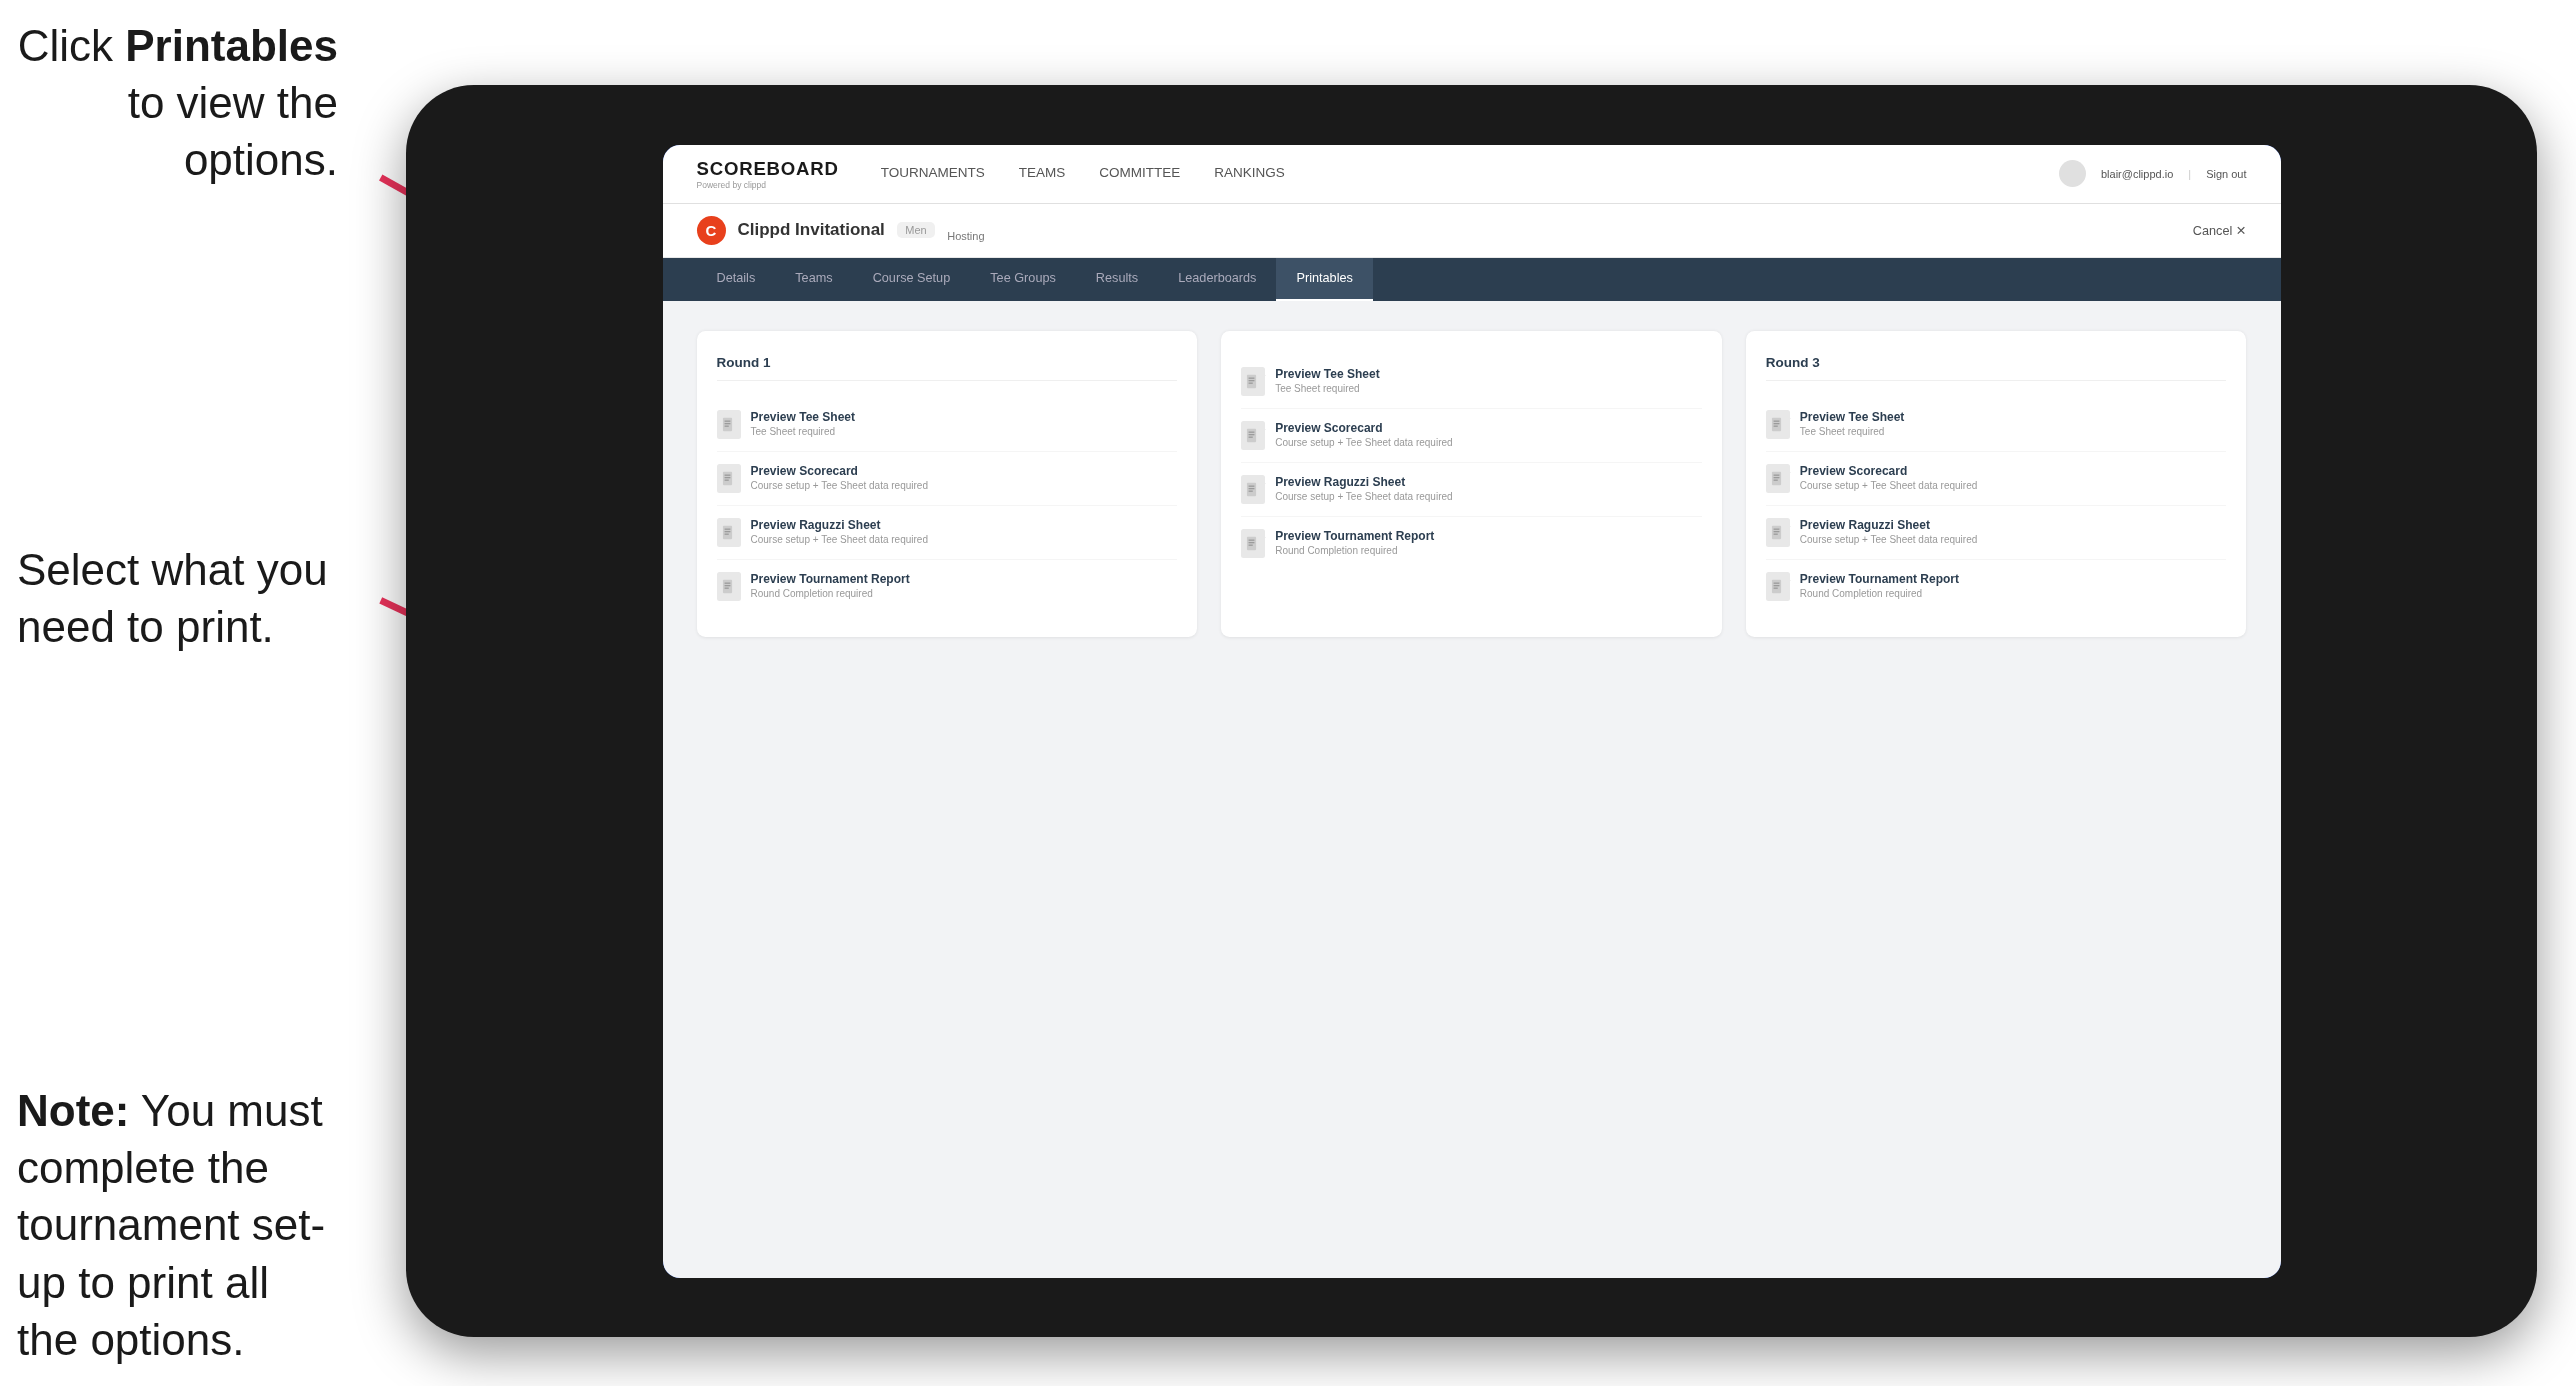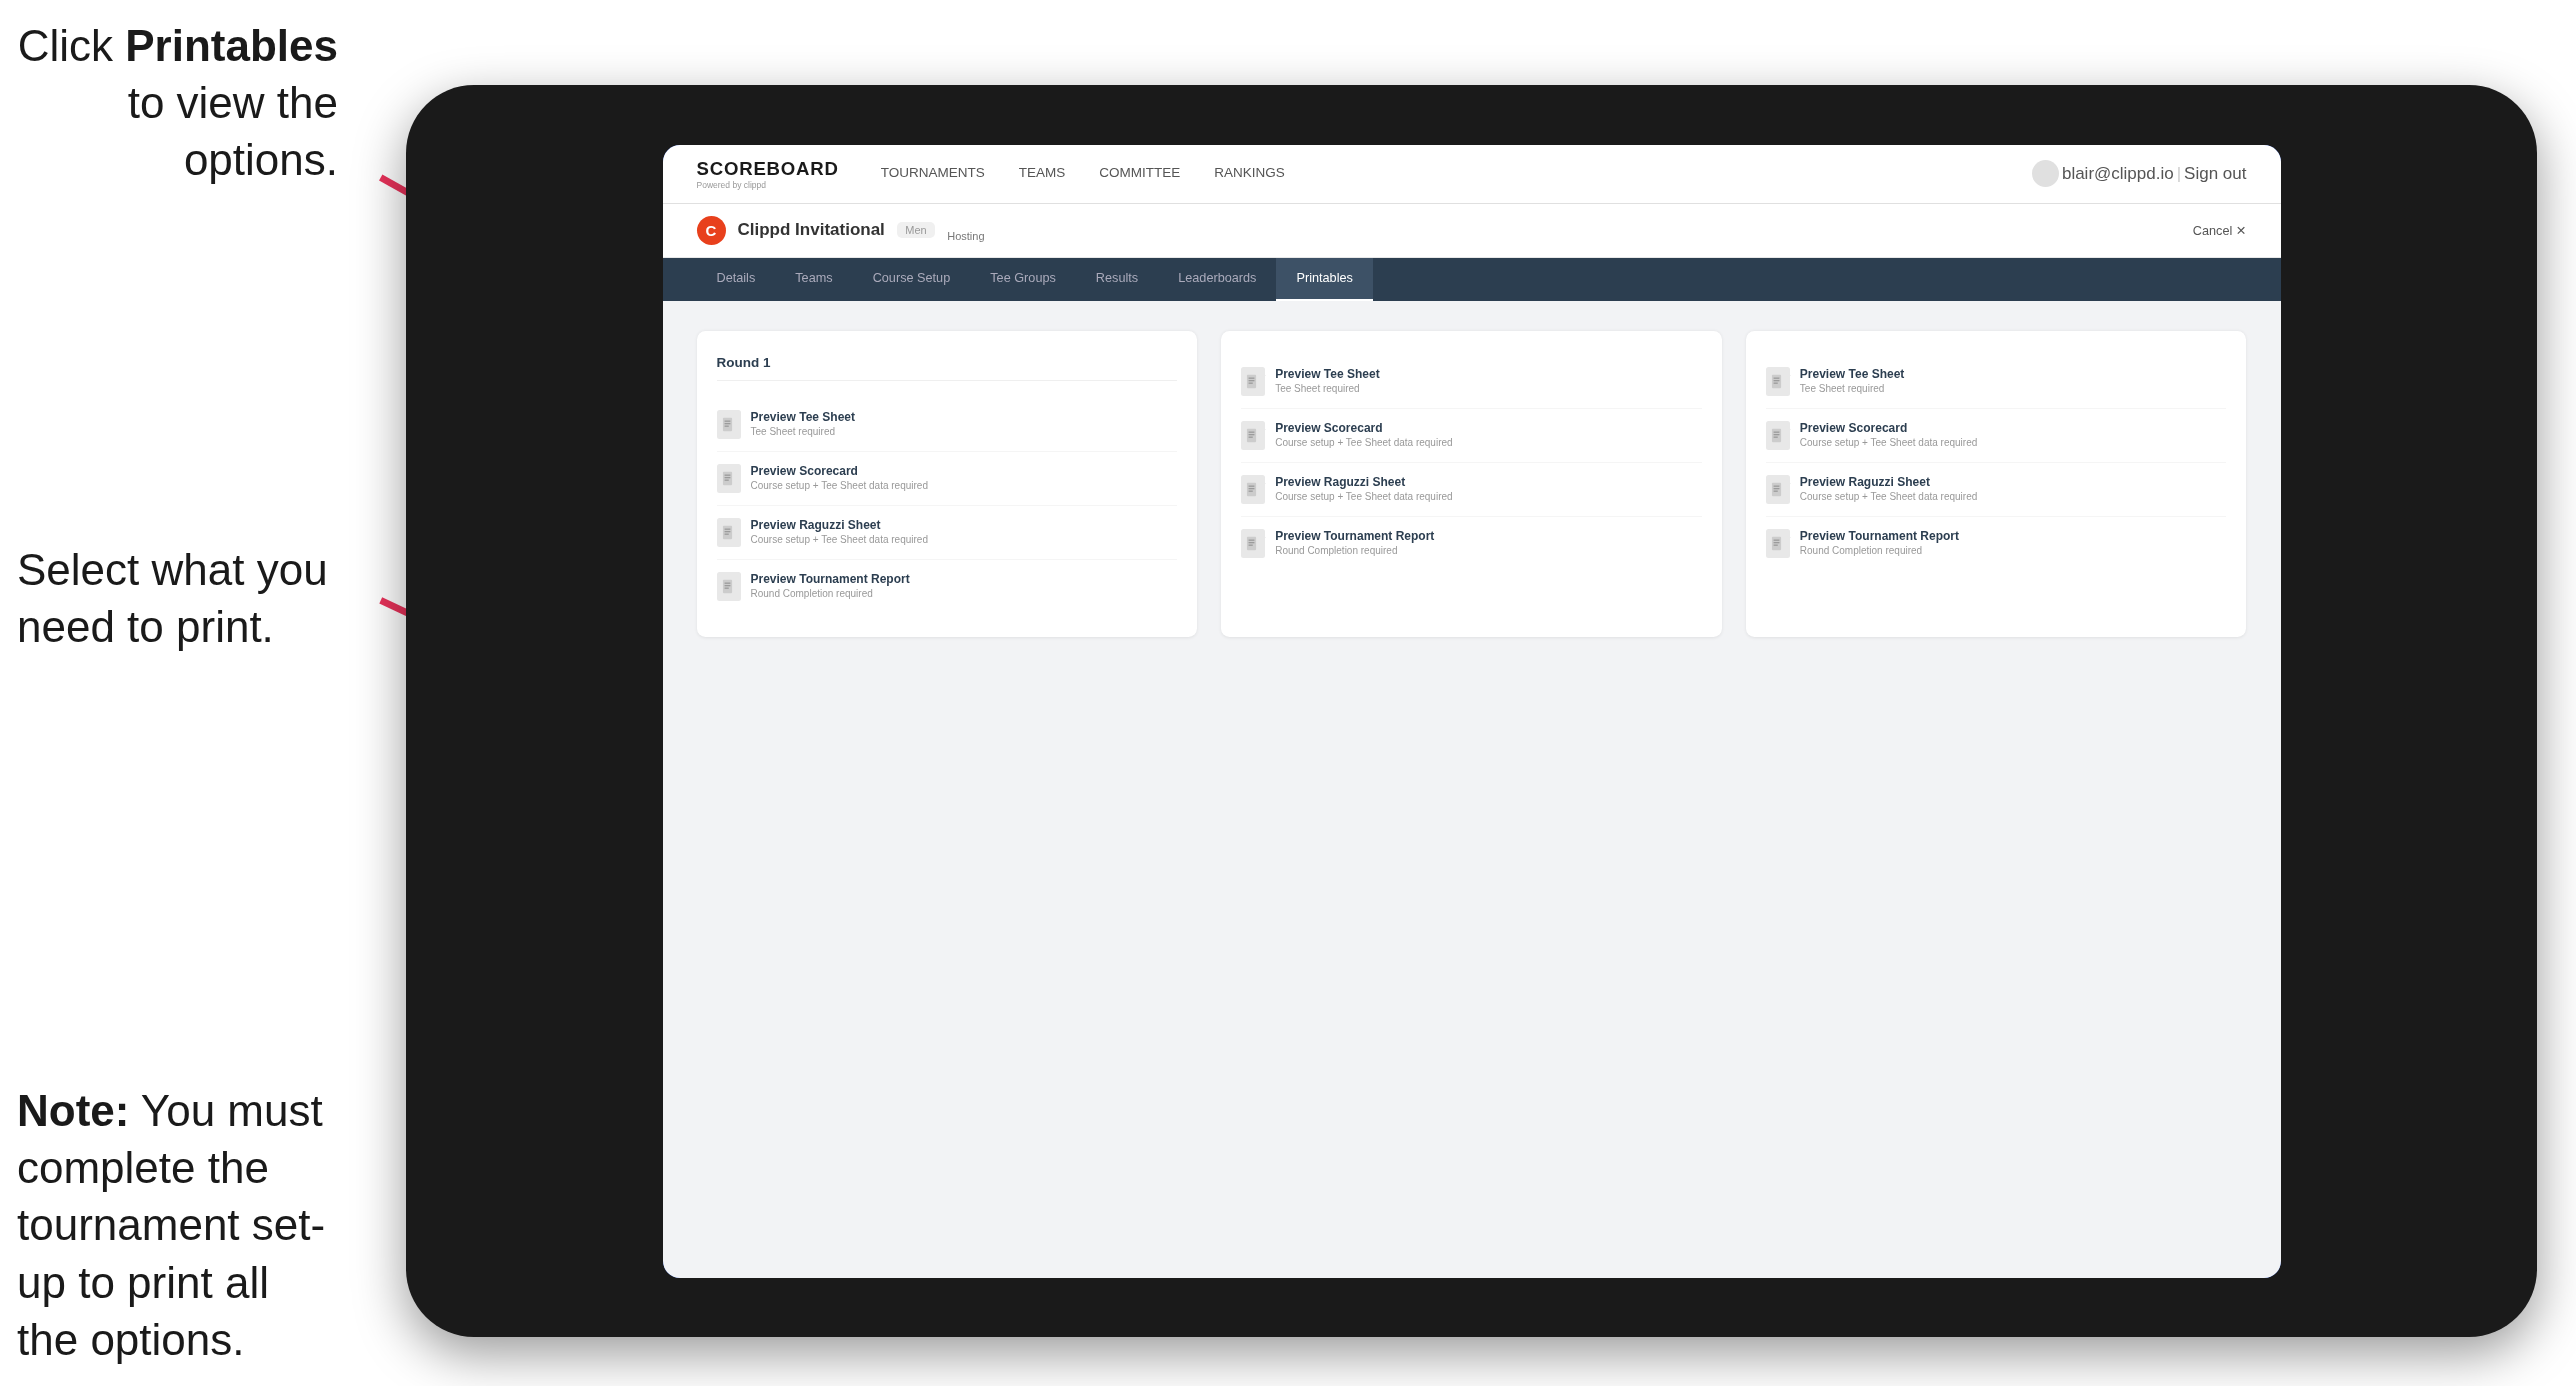--- a/index.html
+++ b/index.html
@@ -130,22 +130,22 @@
       font-size: 13.5px;
       color: #555;
       cursor: pointer;
       padding: 4.2px 0;
       border-bottom: 2.5px solid transparent;
     }
 
     .nav-right {
       display: flex;
       align-items: center;
-      gap: 3px;
-      font-size: 17px;
+      gap: 15px;
+      font-size: 11px;
       color: #555;
     }
     .nav-right .user-circle {
       width: 27px;
       height: 27px;
       background: #e0e0e0;
       border-radius: 50%;
     }
     .sign-out { color: #555; cursor: pointer; }
     .pipe { color: #ccc; }
@@ -484,20 +484,21 @@
                 </svg>
             </div>
             <div class="print-info">
               <div class="print-name">Preview Tournament Report</div>
               <div class="print-req">Round Completion required</div>
             </div>
           </div>
         </div>
 
         <div class="round-section">
+          <div class="round-title">Round 3</div>
           <div class="print-item">
             <div class="print-icon">
               <svg viewBox="0 0 16 18" fill="none">
                   <rect x="1" y="1" width="11" height="16" rx="1" fill="#ccc"></rect>
                   <line x1="3" y1="5" x2="10" y2="5" stroke="#999" stroke-width="1.5"></line>
                   <line x1="3" y1="8" x2="10" y2="8" stroke="#999" stroke-width="1.5"></line>
                   <line x1="3" y1="11" x2="8" y2="11" stroke="#999" stroke-width="1.5"></line>
                 </svg>
             </div>
             <div class="print-info">

